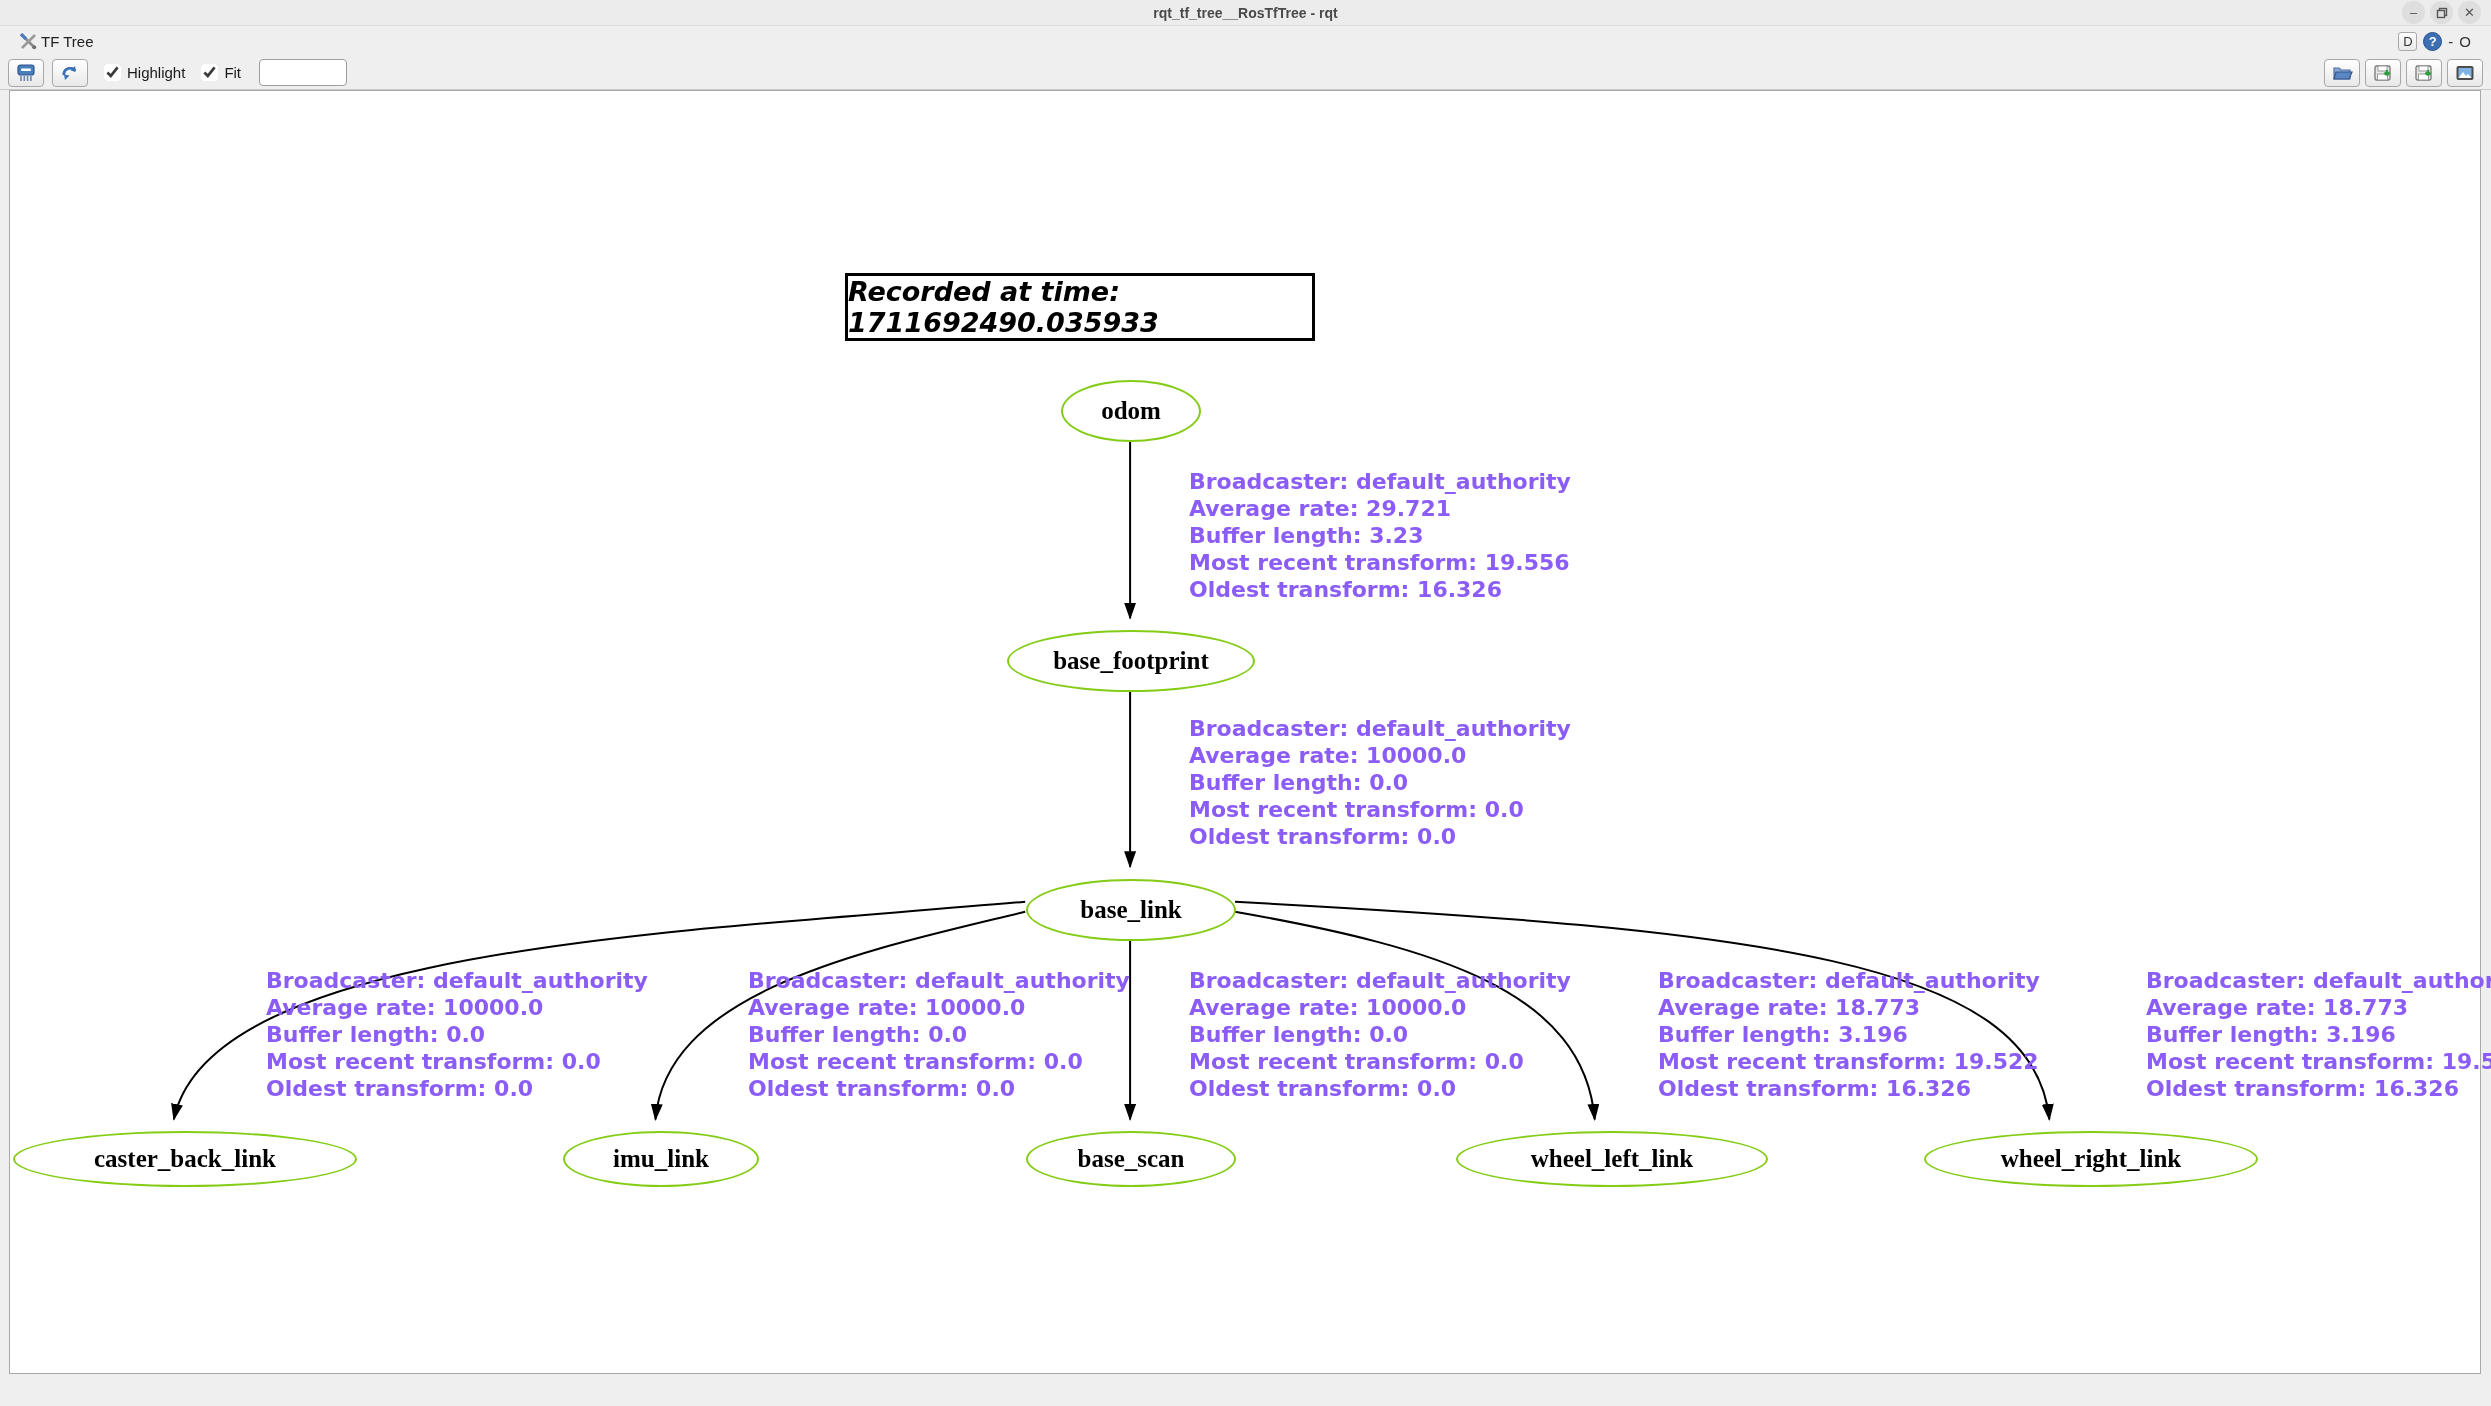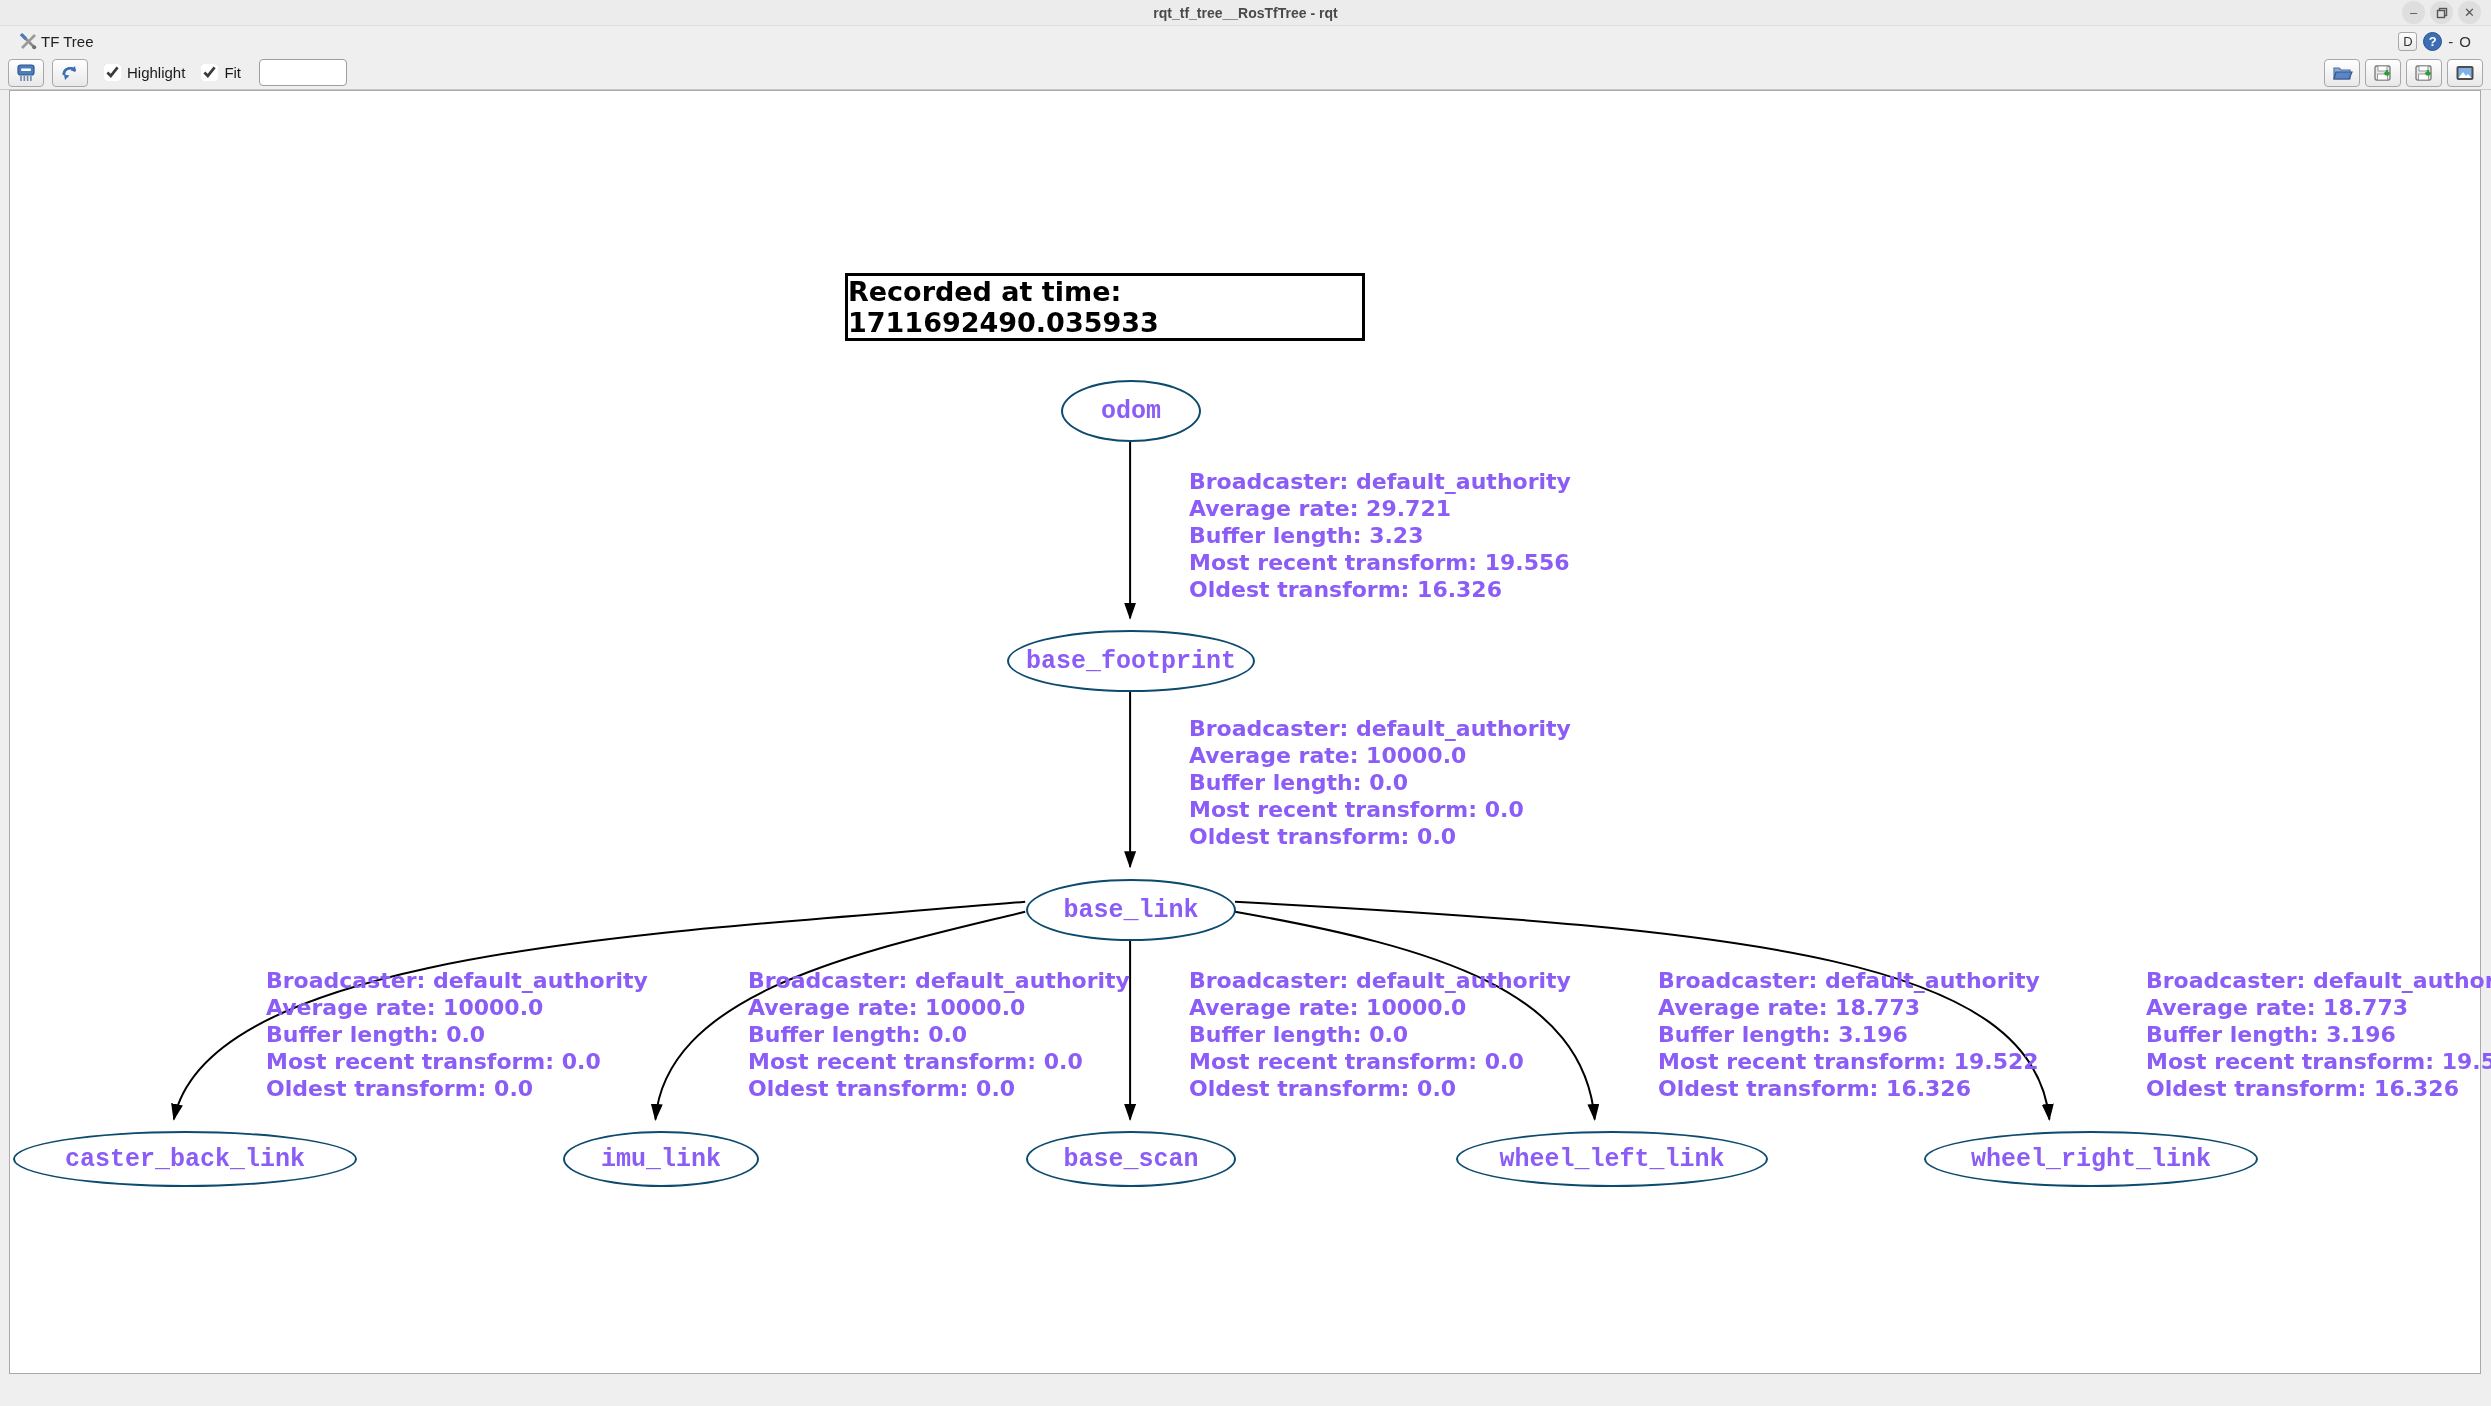--- a/index.html
+++ b/index.html
@@ -43,23 +43,23 @@
   .filter-input { width:88px; height:27px; border:1px solid #9e9e9e; border-radius:4px;
     background:#fff; margin-left:10px; font-size:14px; padding:0 6px; }
   .tb-right { margin-left:auto; display:flex; gap:5px; }
 
   
   .canvas { position:absolute; left:9px; top:90px; width:2472px; height:1284px;
     background:#ffffff; border:1px solid #a9a9a9; }
   .edges-svg { position:absolute; left:0; top:0; width:100%; height:100%; }
   .edges-svg path.edge { fill:none; stroke:#000; stroke-width:2px; }
 
-  .gnode { position:absolute; border:2px solid #0c4a6e; border-radius:50%;
+  .gnode { position:absolute; border:2px solid #84cc16; border-radius:50%;
     background:#fff; display:flex; align-items:center; justify-content:center;
-    font-family:Liberation Mono, monospace; font-weight:bold; font-size:25px; color:#8b5cf6;
+    font-family:Liberation Serif, serif; font-weight:bold; font-size:25px; color:#000000;
     white-space:nowrap; }
   .recorded-box { position:absolute; border:3px solid #000; background:#fff;
     display:flex; align-items:center; justify-content:center;
     font-family:"DejaVu Sans", sans-serif; font-weight:bold; font-size:27px; color:#000; }
   .edge-label { position:absolute; font-family:"DejaVu Sans", sans-serif;
     font-weight:bold; font-size:22px; line-height:27px; color:#8b5cf6; white-space:nowrap; }
 
   .icon-svg { display:block; }
 </style>
 </head>
@@ -182,21 +182,21 @@
     </defs>
     <path class="edge" d="M 1121 351 L 1121 528" marker-end="url(#arrow)"></path>
     <path class="edge" d="M 1121 601 L 1121 777" marker-end="url(#arrow)"></path>
     <path class="edge" d="M 1016 812 C 680 842, 200 856, 164 1030" marker-end="url(#arrow)"></path>
     <path class="edge" d="M 1016 822 C 860 860, 657 900, 646 1030" marker-end="url(#arrow)"></path>
     <path class="edge" d="M 1121 850 L 1121 1030" marker-end="url(#arrow)"></path>
     <path class="edge" d="M 1226 822 C 1430 858, 1575 902, 1586 1030" marker-end="url(#arrow)"></path>
     <path class="edge" d="M 1226 812 C 1750 840, 2025 870, 2041 1030" marker-end="url(#arrow)"></path>
   </svg>
 
-  <div class="recorded-box" style="left:835px; top:182px; width:520px; height:68px;">Recorded at time: 1711692490.035933</div>
+  <div class="recorded-box" style="left:835px; top:182px; width:470px; height:68px;font-style:italic;">Recorded at time: 1711692490.035933</div>
 
   <div class="gnode" style="left:1051px; top:289px; width:140px; height:62px;">odom</div>
   <div class="gnode" style="left:997px; top:539px; width:248px; height:62px;">base_footprint</div>
   <div class="gnode" style="left:1016px; top:788px; width:210px; height:62px;">base_link</div>
   <div class="gnode" style="left:3px; top:1040px; width:344px; height:56px;">caster_back_link</div>
   <div class="gnode" style="left:553px; top:1040px; width:196px; height:56px;">imu_link</div>
   <div class="gnode" style="left:1016px; top:1040px; width:210px; height:56px;">base_scan</div>
   <div class="gnode" style="left:1914px; top:1040px; width:334px; height:56px;">wheel_right_link</div>
   <div class="gnode" style="left:1446px; top:1040px; width:312px; height:56px;">wheel_left_link</div>
 

